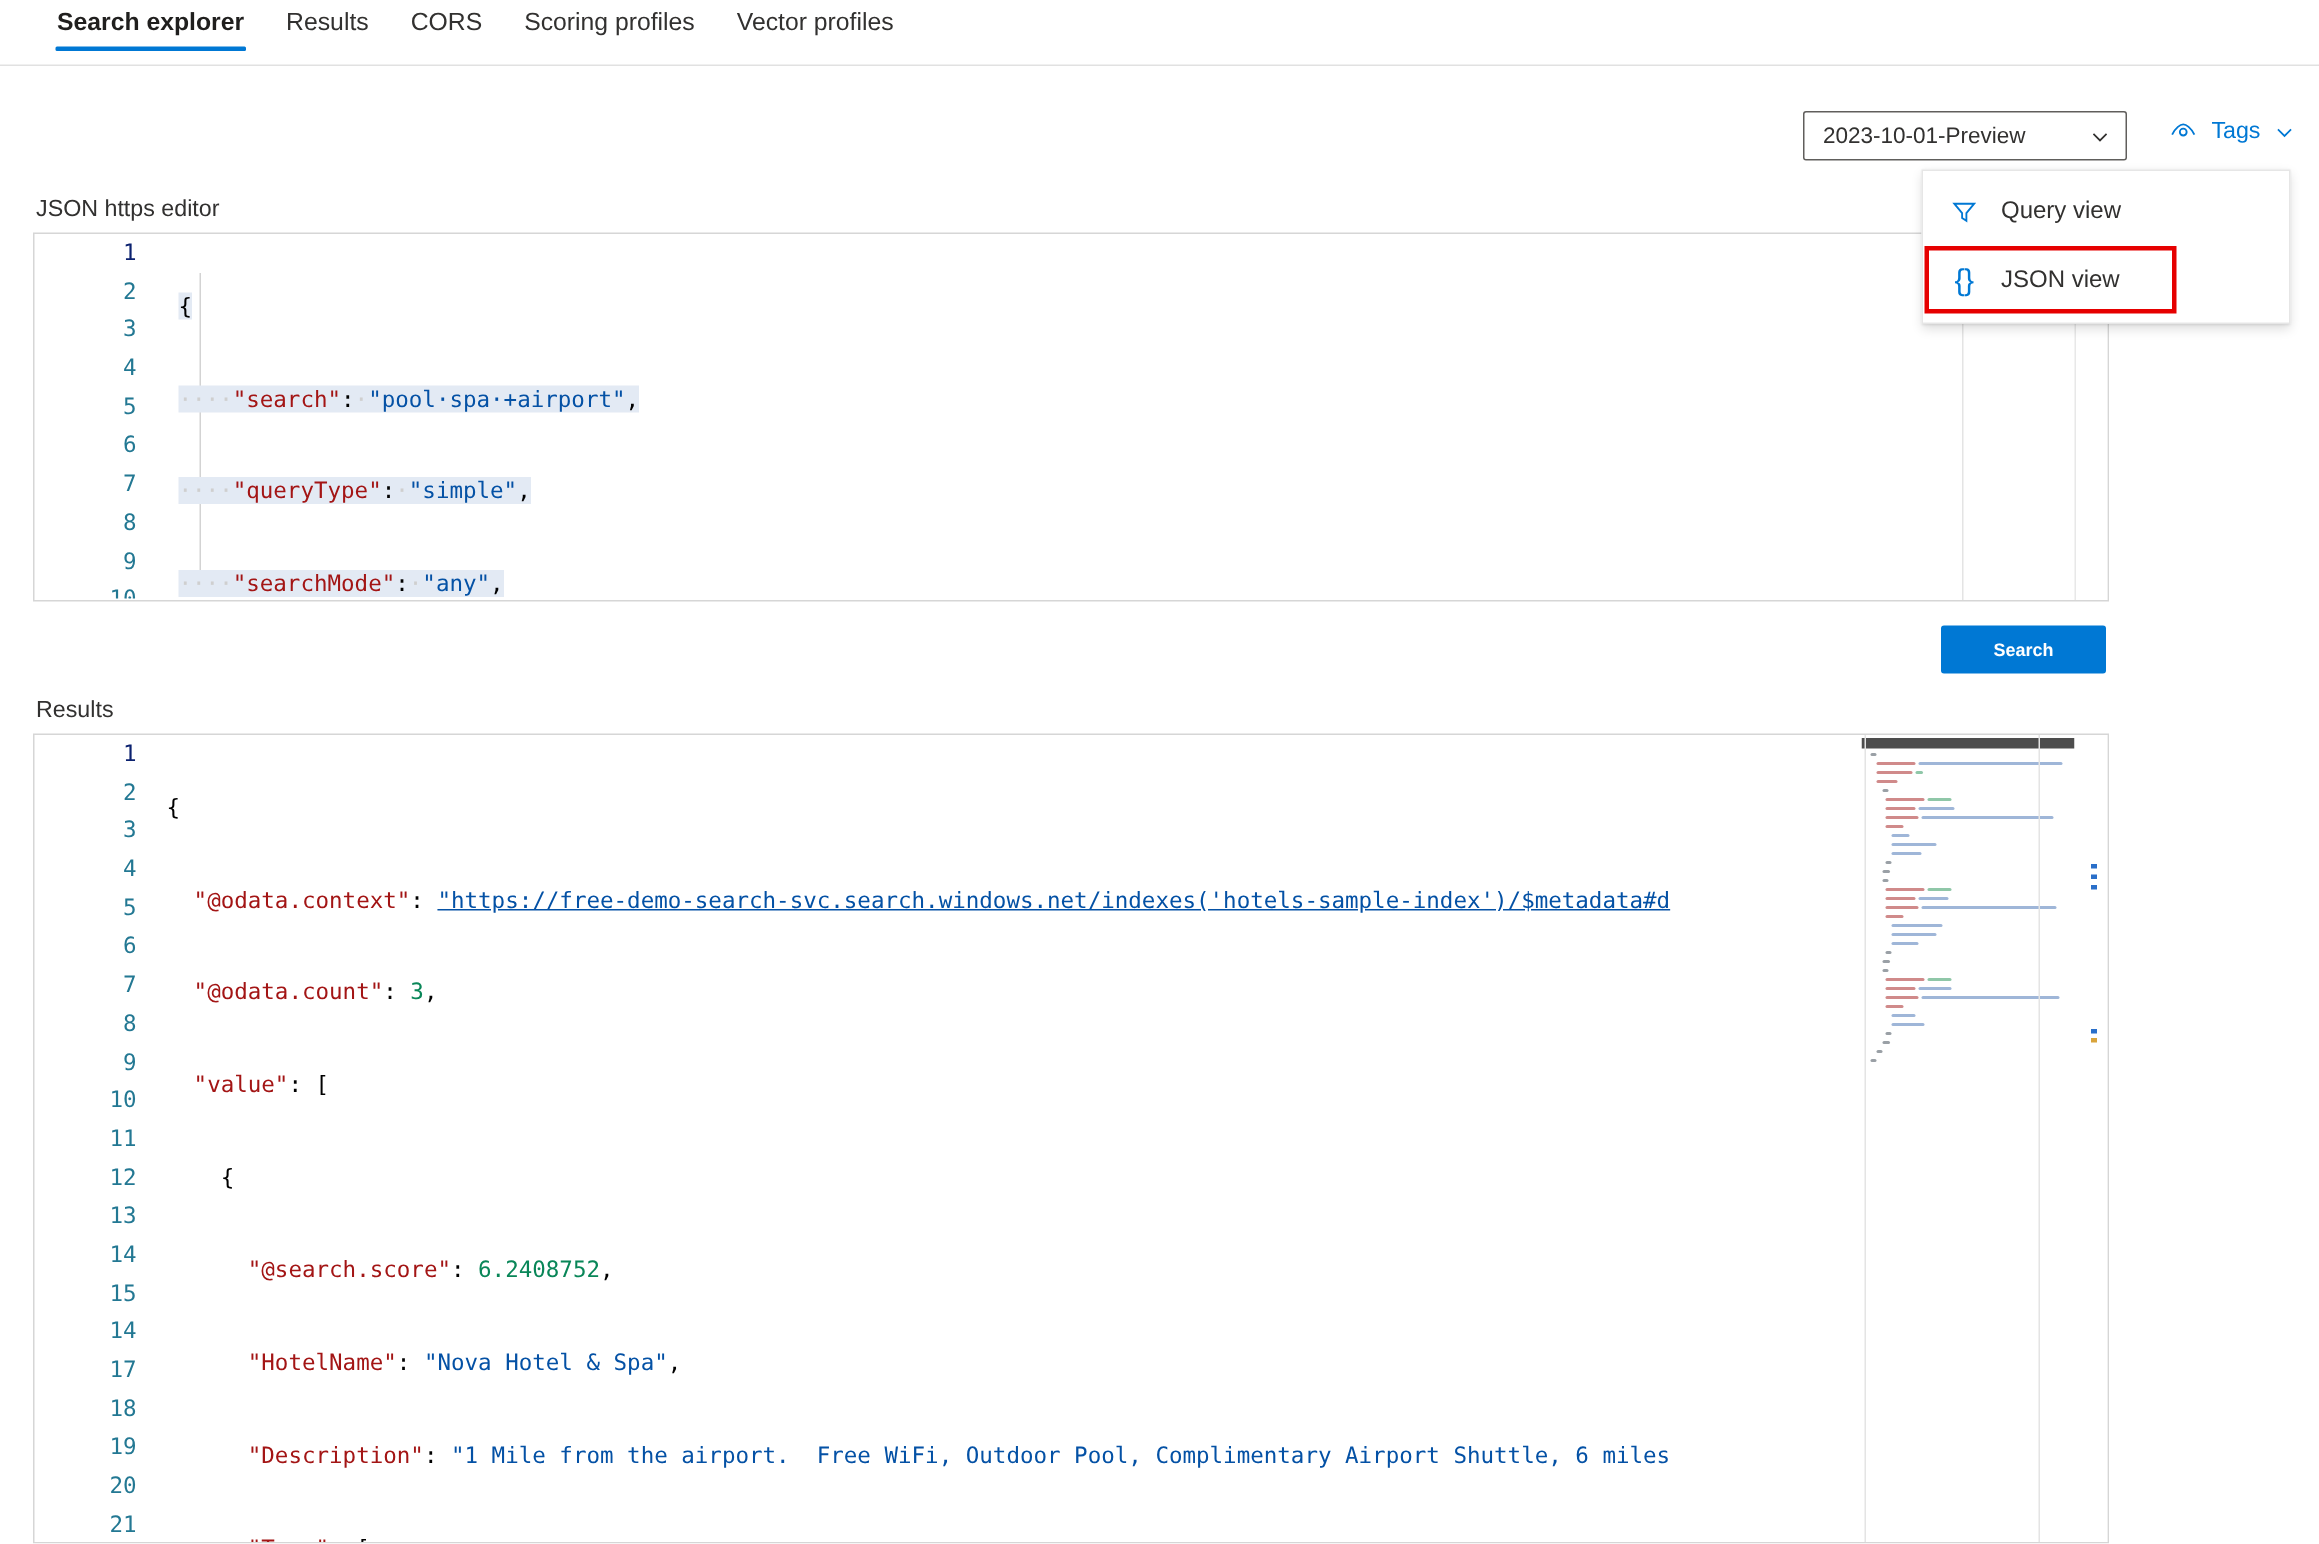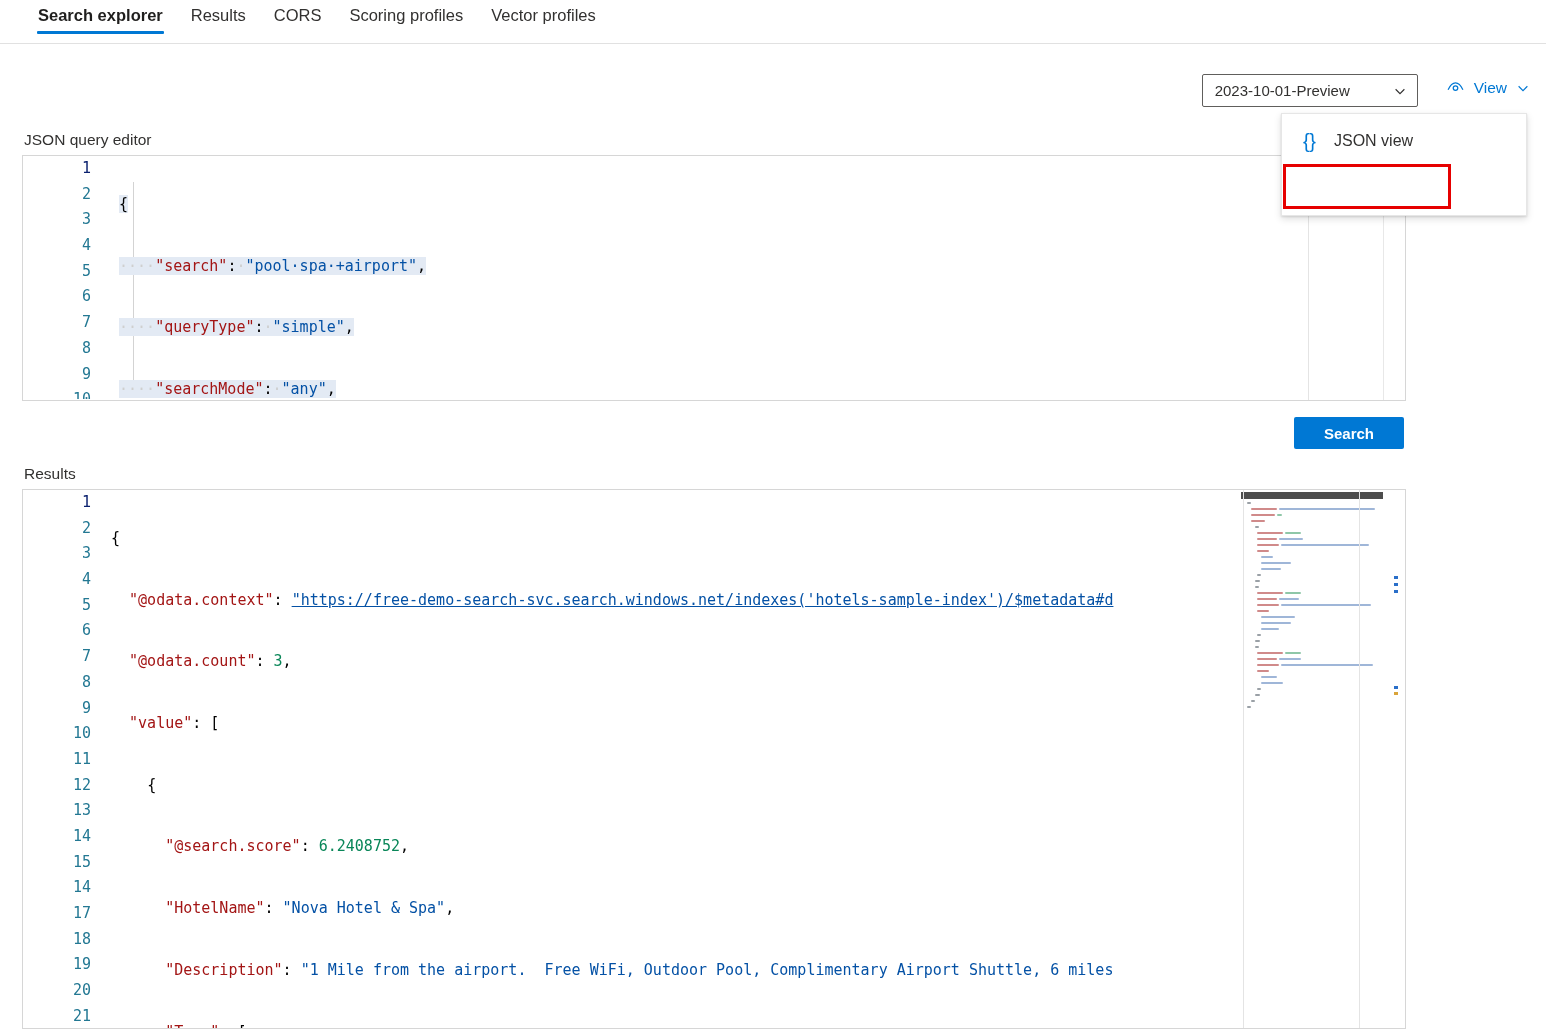--- a/index.html
+++ b/index.html
@@ -111,21 +111,21 @@
 
   
   .indent-guide {
     position: absolute; top: 26px; width: 1px; background: #d3d3d3;
   }
 
   
   .search-btn {
     position: absolute; left: 1294px; top: 417px;
     width: 110px; height: 32px; background: #0078d4; color: #fff;
-    border: none; border-radius: 2px; font-size: 15px; font-weight: bold;
+    border: none; border-radius: 2px; font-size: 12px; font-weight: bold;
     cursor: pointer; font-family: "Liberation Sans", sans-serif;
   }
 
   
   .minimap {
     position: absolute; top: 0; bottom: 0;
     background: #ffffff; border-left: 1px solid #e8e8e8;
     overflow: hidden;
   }
   .mm-line { position: absolute; height: 2px; border-radius: 1px; }
@@ -162,38 +162,46 @@
         </svg>
       </span>
     </div>
     <div class="view-btn">
       <span>
         <svg class="eye-ico" viewBox="0 0 20 20" fill="none" stroke="#0078d4" stroke-width="1.3">
           <path d="M2.2 12.4 C4.6 7.4 8 5.2 10 5.2 C12 5.2 15.4 7.4 17.8 12.4"></path>
           <circle cx="10" cy="10.6" r="2.4"></circle>
         </svg>
       </span>
-      <span>View</span>
+      <span>Tags</span>
       <span class="chev">
         <svg class="chev-svg" viewBox="0 0 16 16" fill="none" stroke="currentColor" stroke-width="1.3">
           <path d="M3 6 L8 11 L13 6"></path>
         </svg>
       </span>
     </div>
   </div>
 
   <div class="view-menu">
     <div class="menu-item">
+      <span class="menu-ico">
+        <svg width="19" height="19" viewBox="0 0 20 20" fill="none" stroke="#0078d4" stroke-width="1.3">
+          <path d="M3 4 H17 L11.5 10.6 V16 L8.5 14 V10.6 Z"></path>
+        </svg>
+      </span>
+      <span>Query view</span>
+    </div>
+    <div class="menu-item">
       <span class="menu-ico brace-ico">{ }</span>
       <span>JSON view</span>
     </div>
   </div>
   <div class="hl-box"></div>
 
-  <div class="field-label" style="left:24px; top:131px;">JSON query editor</div>
+  <div class="field-label" style="left:24px; top:131px;">JSON https editor</div>
 
   <div class="editor" style="left:22px; top:155px; width:1384px; height:246px;">
     <div class="ed-gutter">
       <div class="ln cur">1</div>
       <div class="ln">2</div>
       <div class="ln">3</div>
       <div class="ln">4</div>
       <div class="ln">5</div>
       <div class="ln">6</div>
       <div class="ln">7</div>

